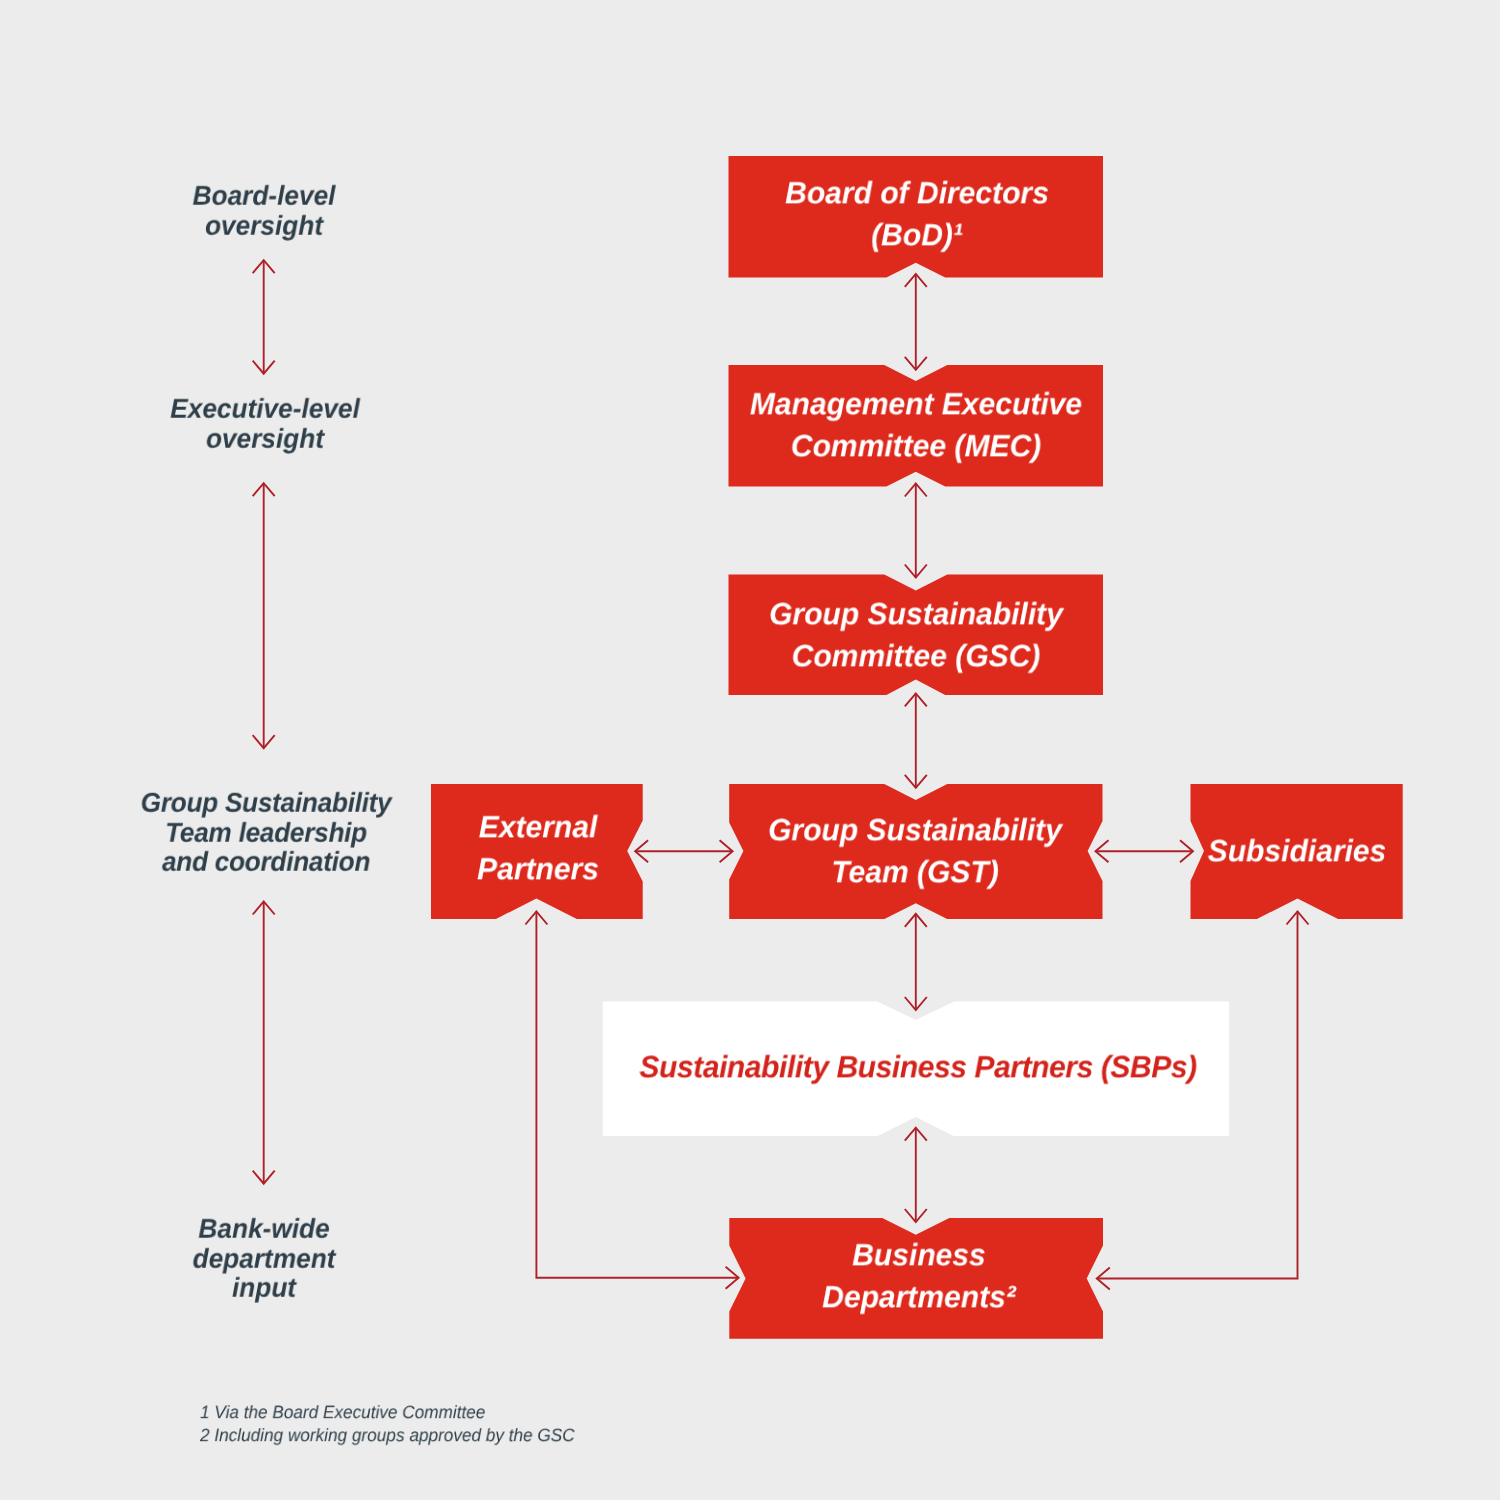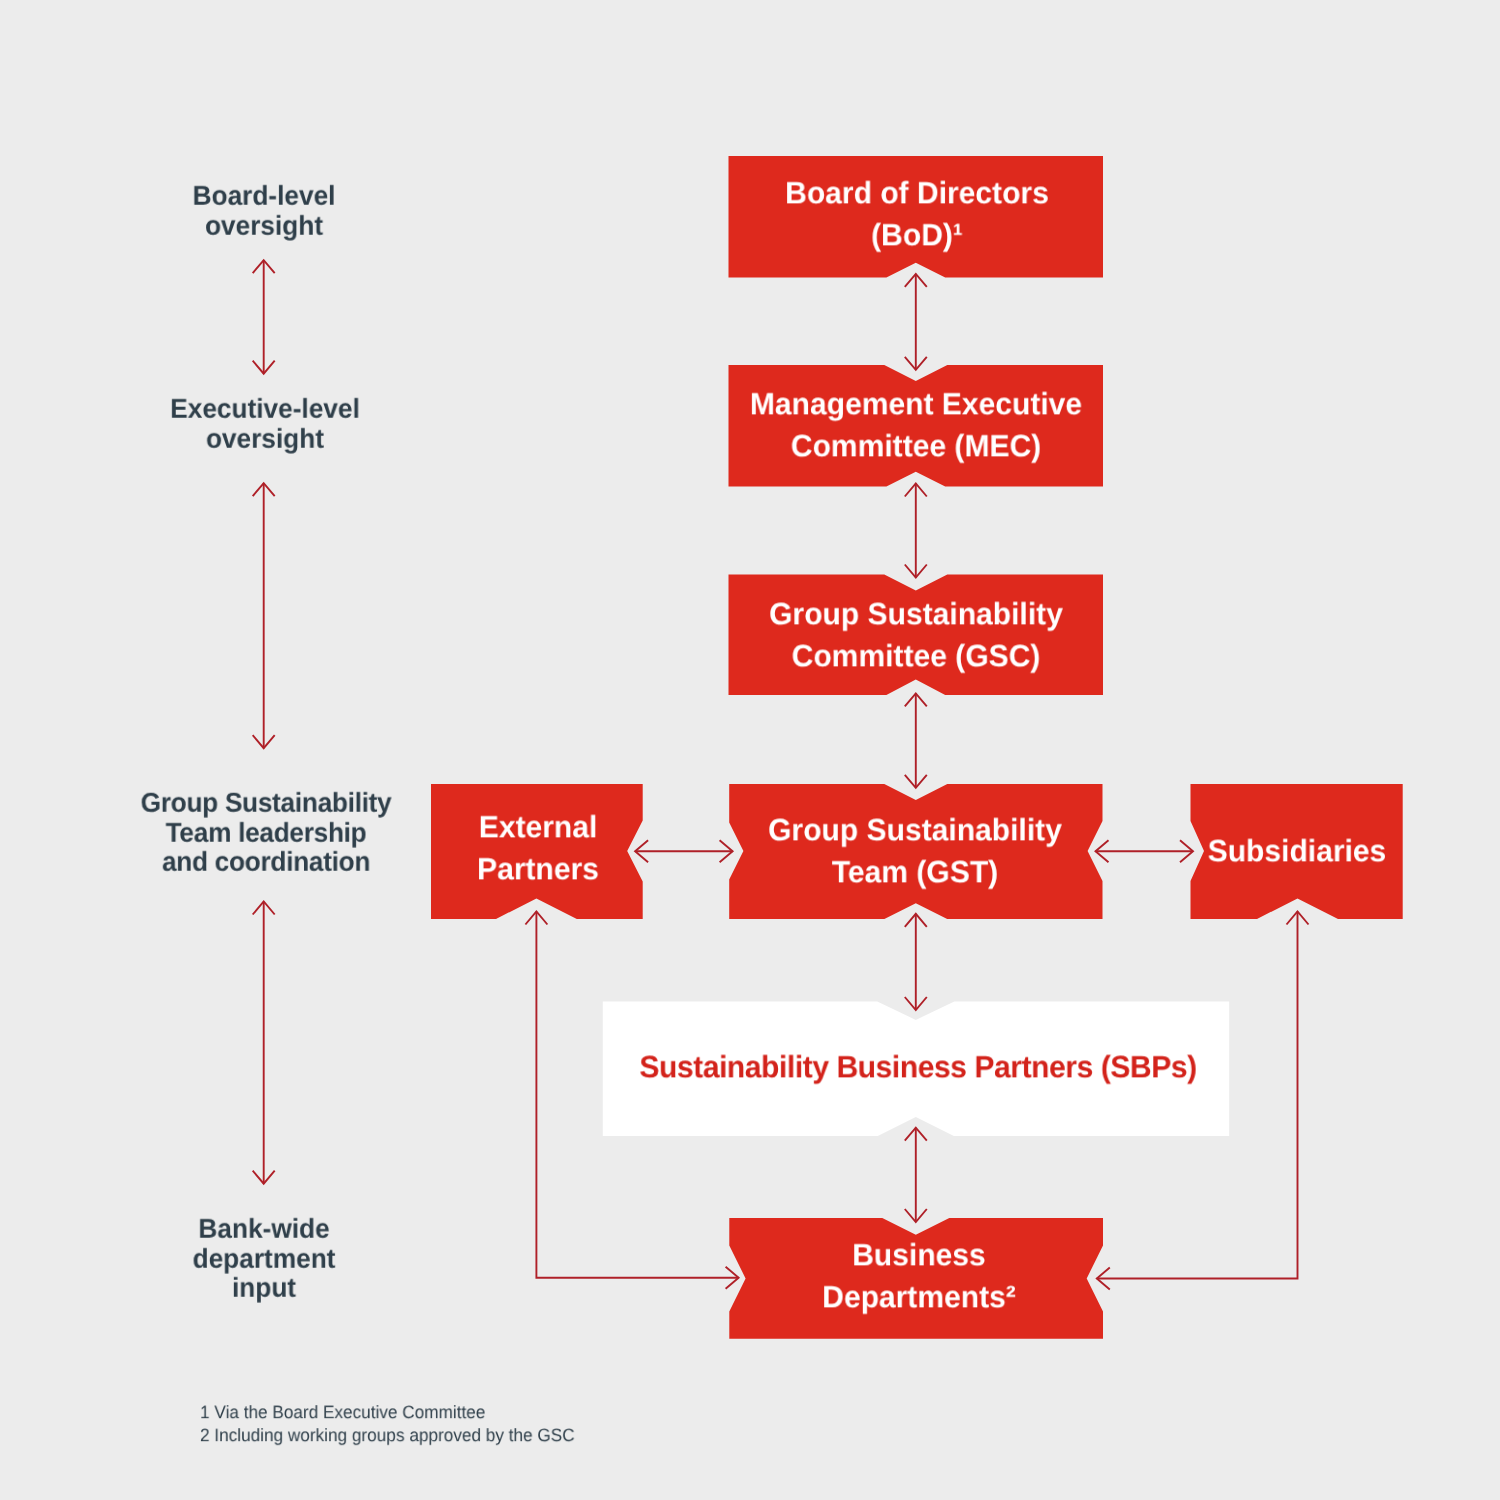--- a/index.html
+++ b/index.html
@@ -1,20 +1,20 @@
 <!DOCTYPE html>
 <html><head>
 <meta charset="utf-8">
 <title>Sustainability governance structure</title>
 <style>
   html,body{margin:0;padding:0;}
   body{width:1500px;height:1500px;background:#ECECEC;overflow:hidden;
        font-family:"Liberation Sans",sans-serif;
        -webkit-font-smoothing:antialiased;text-rendering:geometricPrecision;}
-  #stage{position:relative;width:1260px;height:1500px;}
+  #stage{position:relative;width:1260px;height:1500px;font-style:italic;}
   svg#art{position:absolute;left:0;top:0;width:1500px;height:1500px;}
   .node-shape{shape-rendering:geometricPrecision;}
   .connector .c-line,.connector .c-head{fill:none;stroke:#AF2028;stroke-width:1.9;
        stroke-linecap:butt;stroke-linejoin:miter;}
   
   .level-label,.node-text{position:absolute;text-align:center;font-weight:bold;white-space:nowrap;}
   .level-label{color:#2F3F4A;font-size:27.3px;line-height:29.6px;
        transform:translate(-50%,-24.26px) scaleX(0.961);}
   .node-text{color:#fff;font-size:31.0px;line-height:41.8px;
        transform:translate(-50%,-31.64px) scaleX(0.969);}

